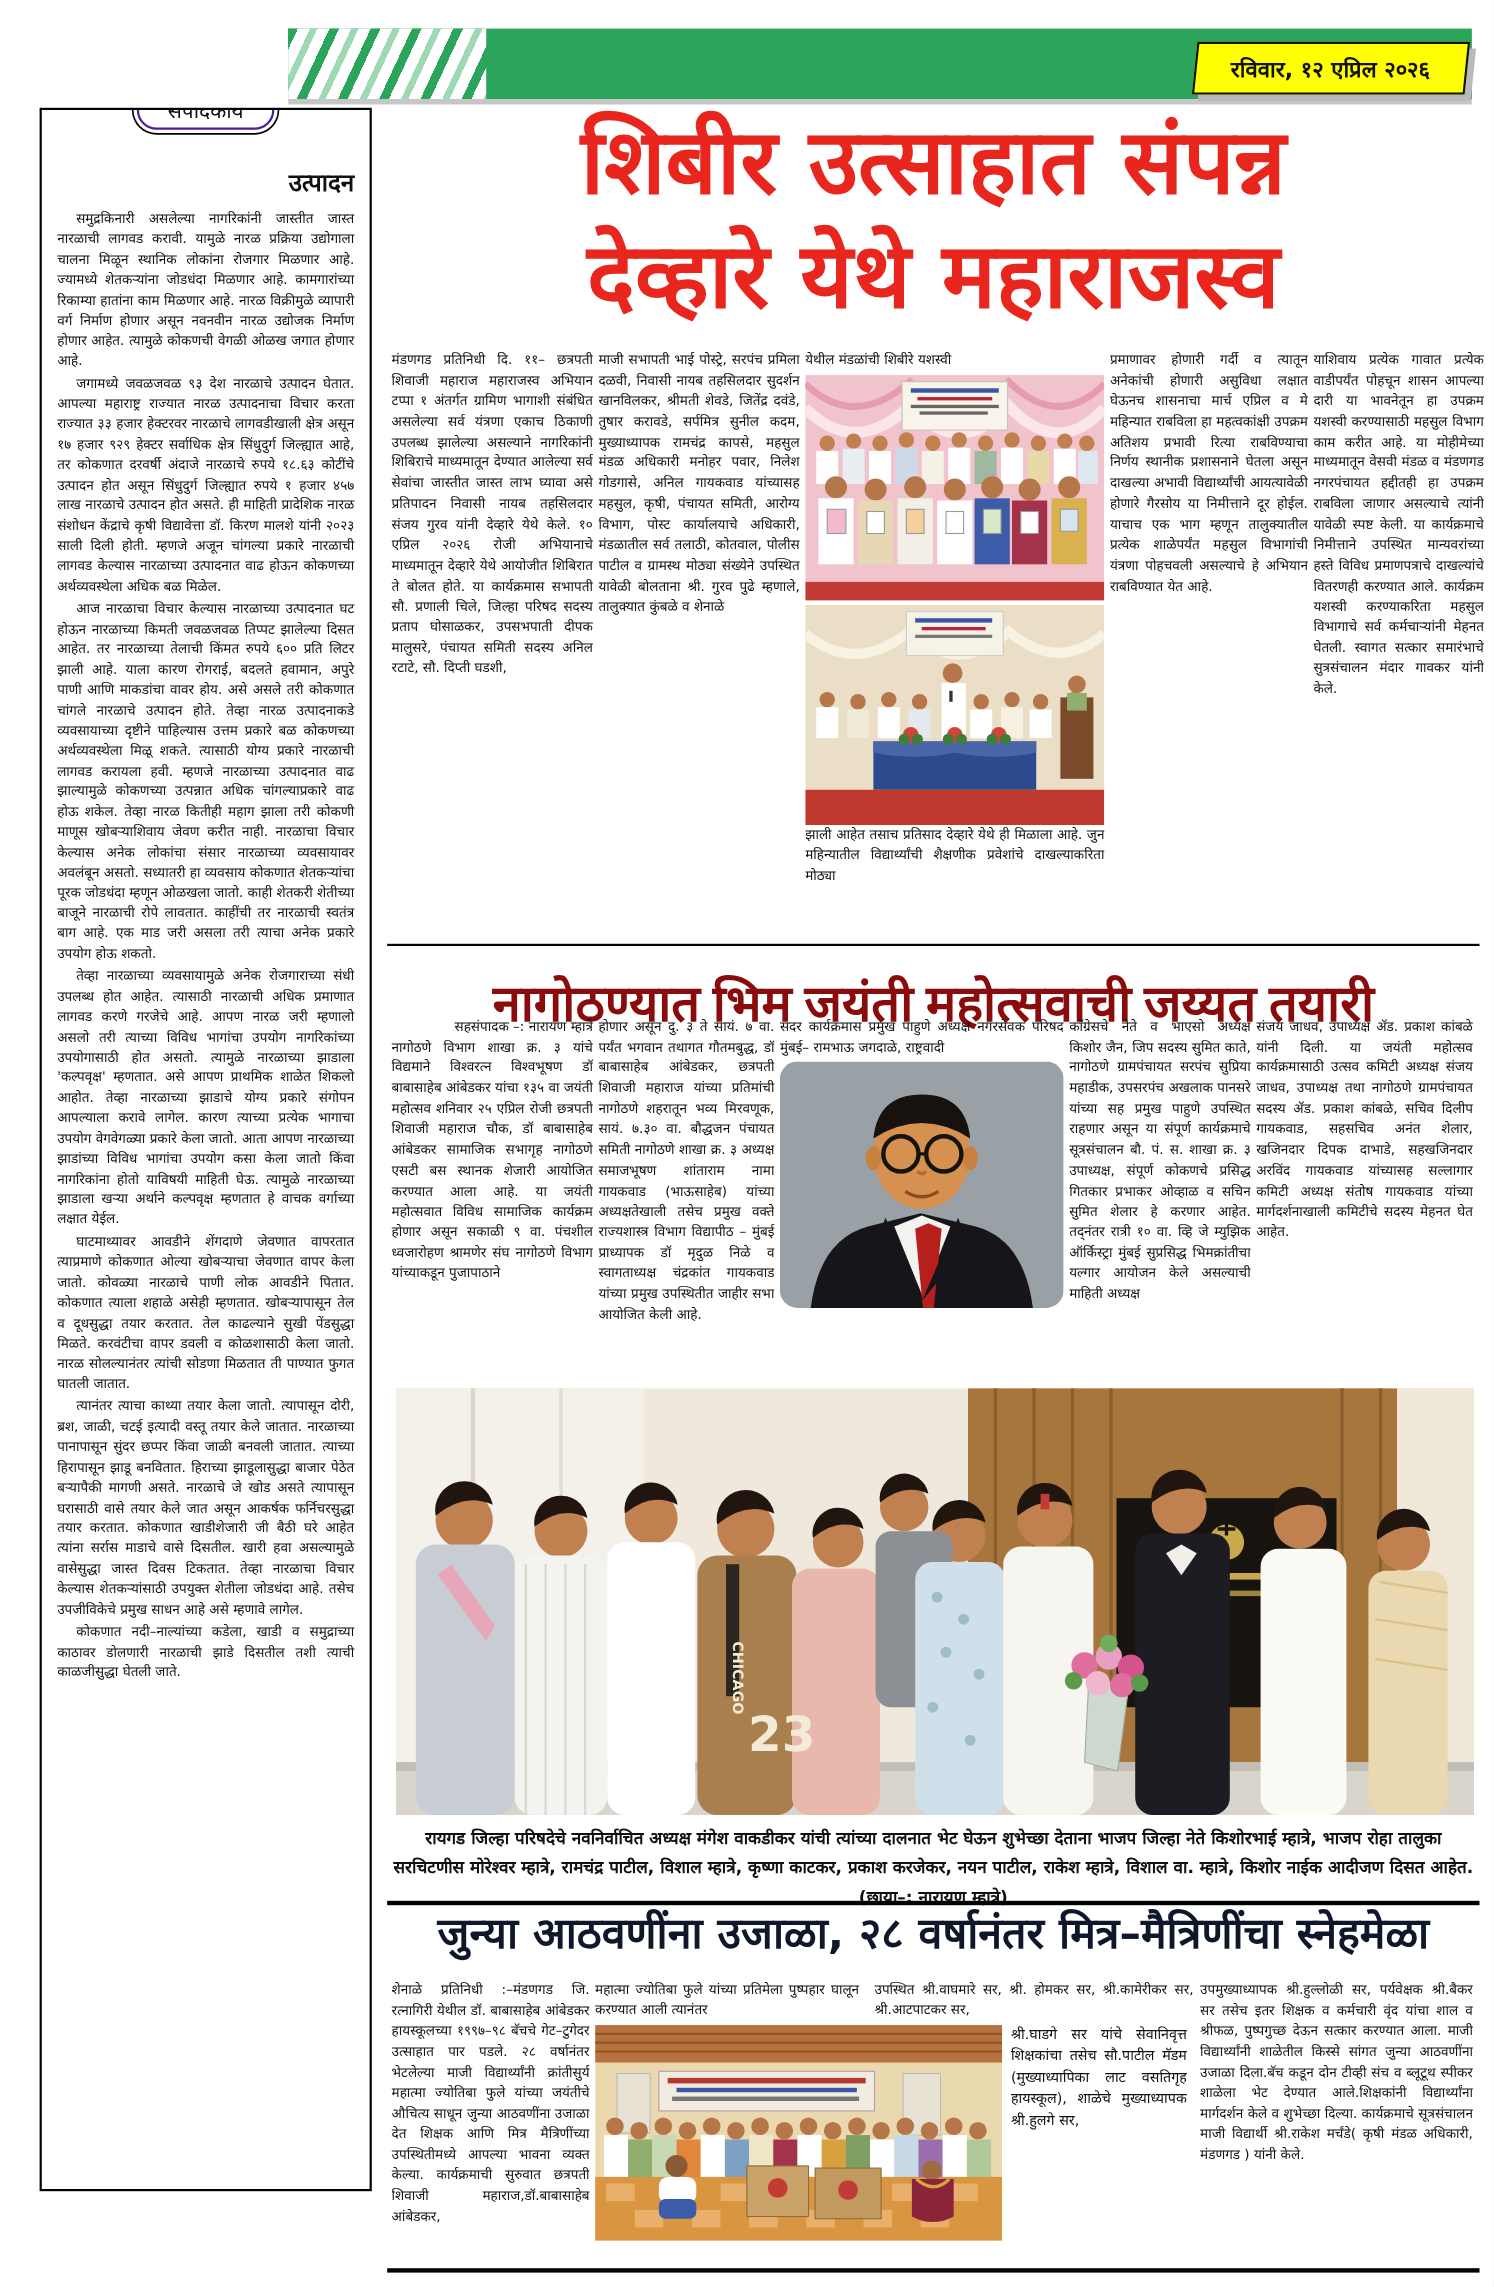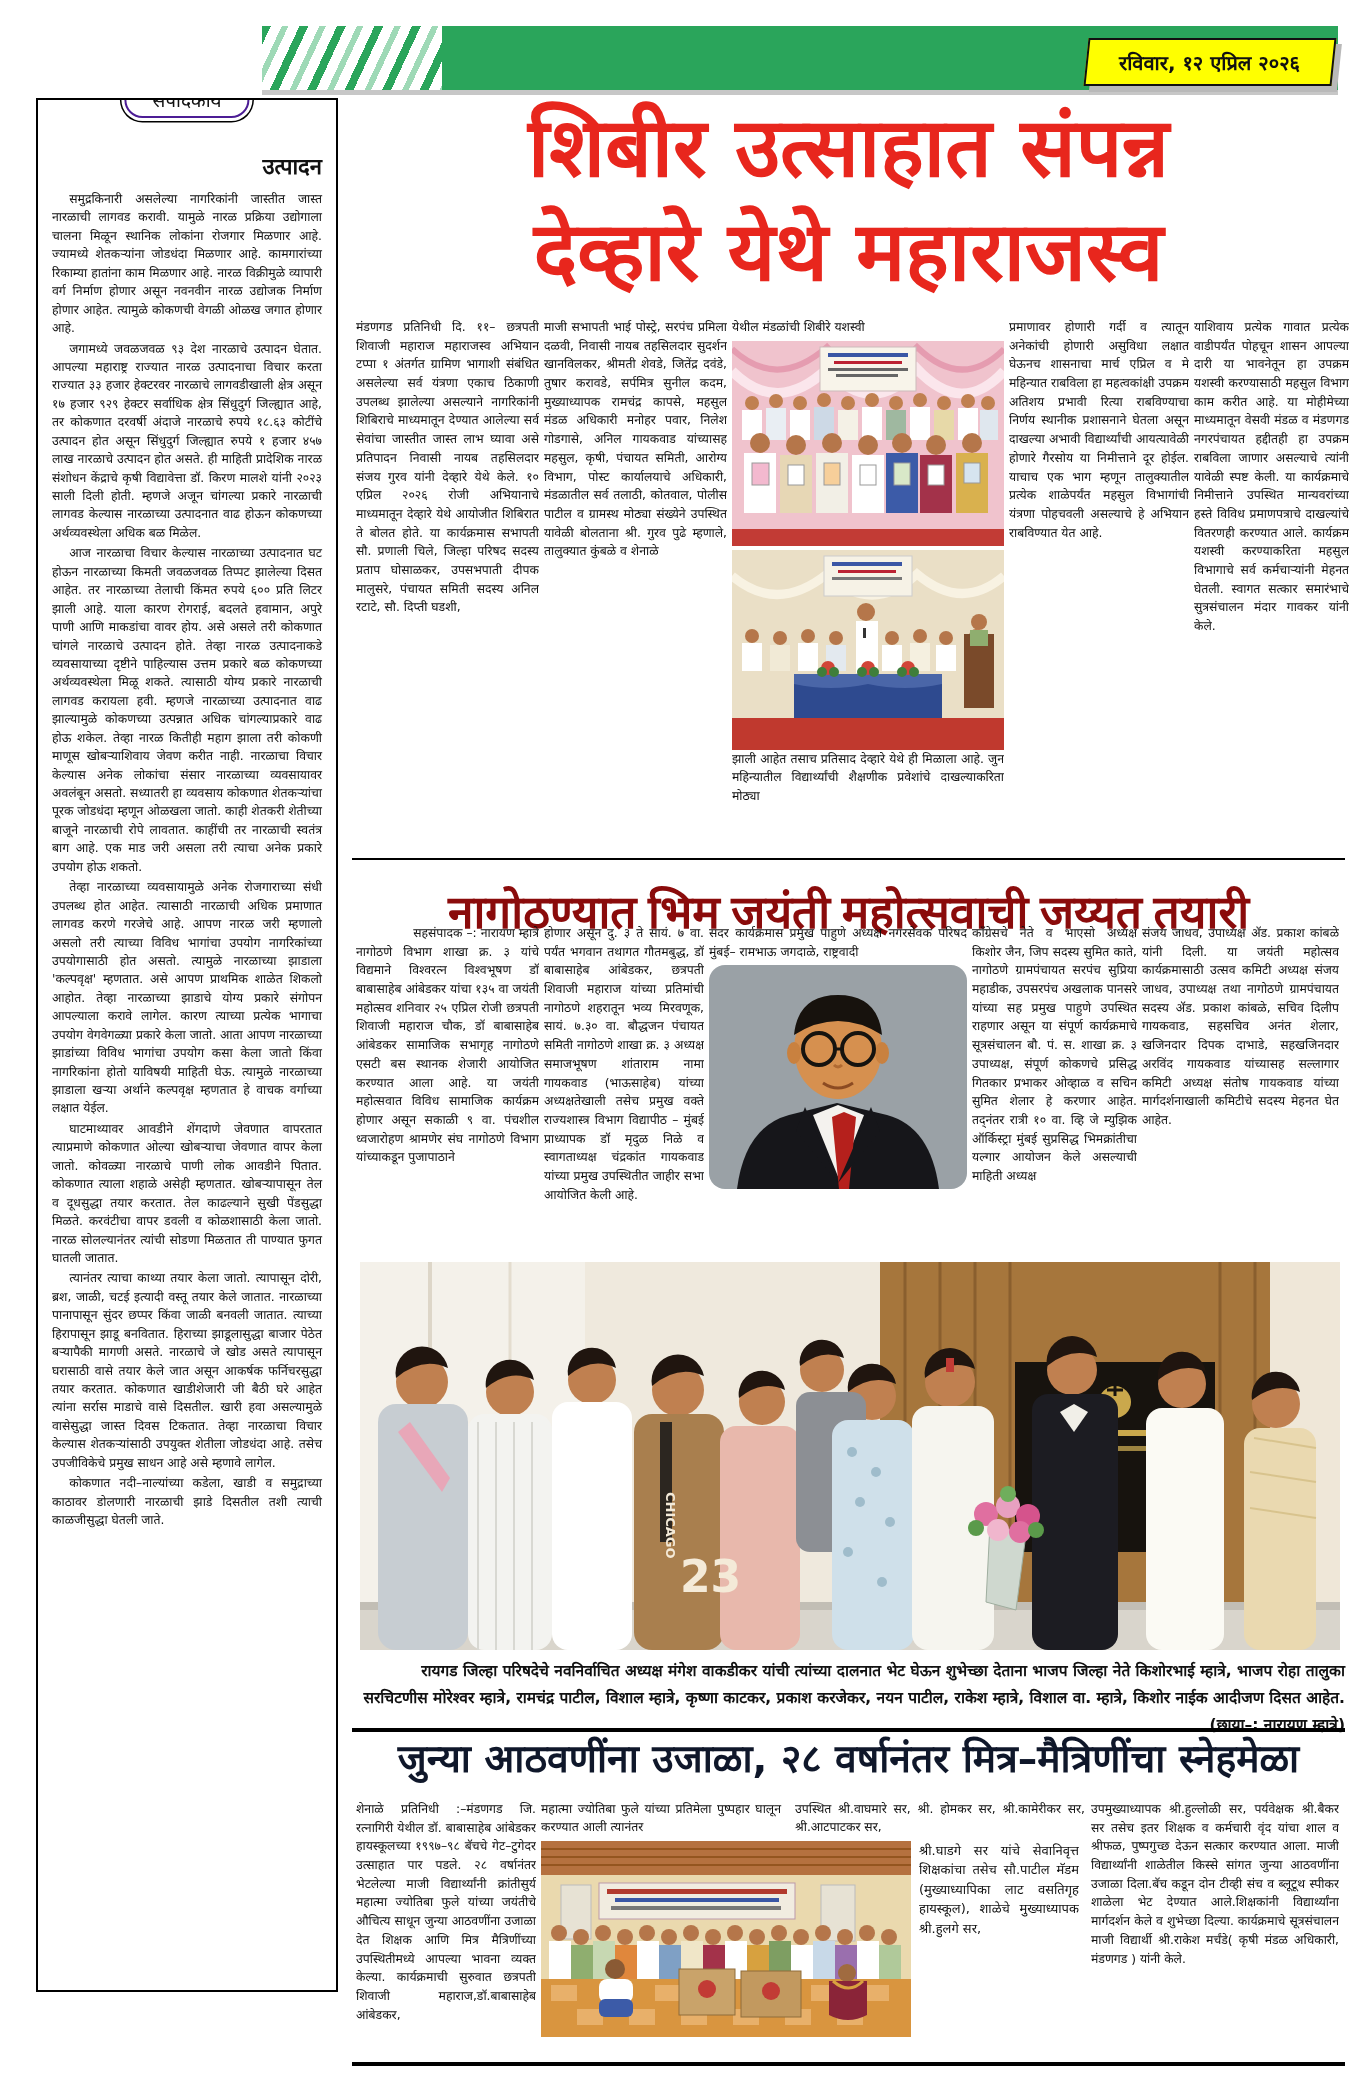--- a/index.html
+++ b/index.html
@@ -27,21 +27,21 @@
   .h1{position:absolute;left:352px;top:96px;width:993px;text-align:center;color:#e8261d;
         font-weight:800;font-size:82px;line-height:1.27;letter-spacing:0px;}
   .cols{position:absolute;display:flex;gap:5px;}
   .col{flex:0 0 auto;font-size:12.3px;line-height:1.52;text-align:justify;overflow:hidden;}
   .a1{left:356px;top:318px;width:993px;height:540px;}
   .rule{position:absolute;left:352px;width:993px;background:#000;}
   .h2{position:absolute;left:352px;top:888px;width:993px;text-align:center;color:#8a0b0b;
         font-weight:800;font-size:46px;line-height:1.1;font-family:Liberation Serif, serif;}
   .a2{left:356px;top:924px;width:993px;height:334px;}
   .byline{text-align:right;text-indent:0;margin:0 0 2px 0;}
-  .caption{position:absolute;left:352px;top:1658px;width:993px;text-align:right;font-weight:700;
+  .caption{position:absolute;left:352px;top:1658px;width:993px;text-align:center;font-weight:700;
         font-size:15.5px;line-height:1.75;}
   .h3{position:absolute;left:352px;top:1736px;width:993px;text-align:center;color:#0f172a;
         font-weight:800;font-size:39px;line-height:1.2;}
   .a3{left:356px;top:1800px;width:993px;height:262px;}
   .a3-mid-top{display:flex;gap:14px;margin-bottom:4px;}
   .a3-mid-top p{margin:0;font-size:12.3px;line-height:1.5;text-align:justify;}
   .a3-mid-row{display:flex;gap:8px;}
   svg{display:block;}
   .small-note{font-size:13px;line-height:1.5;text-align:justify;}
 </style>

